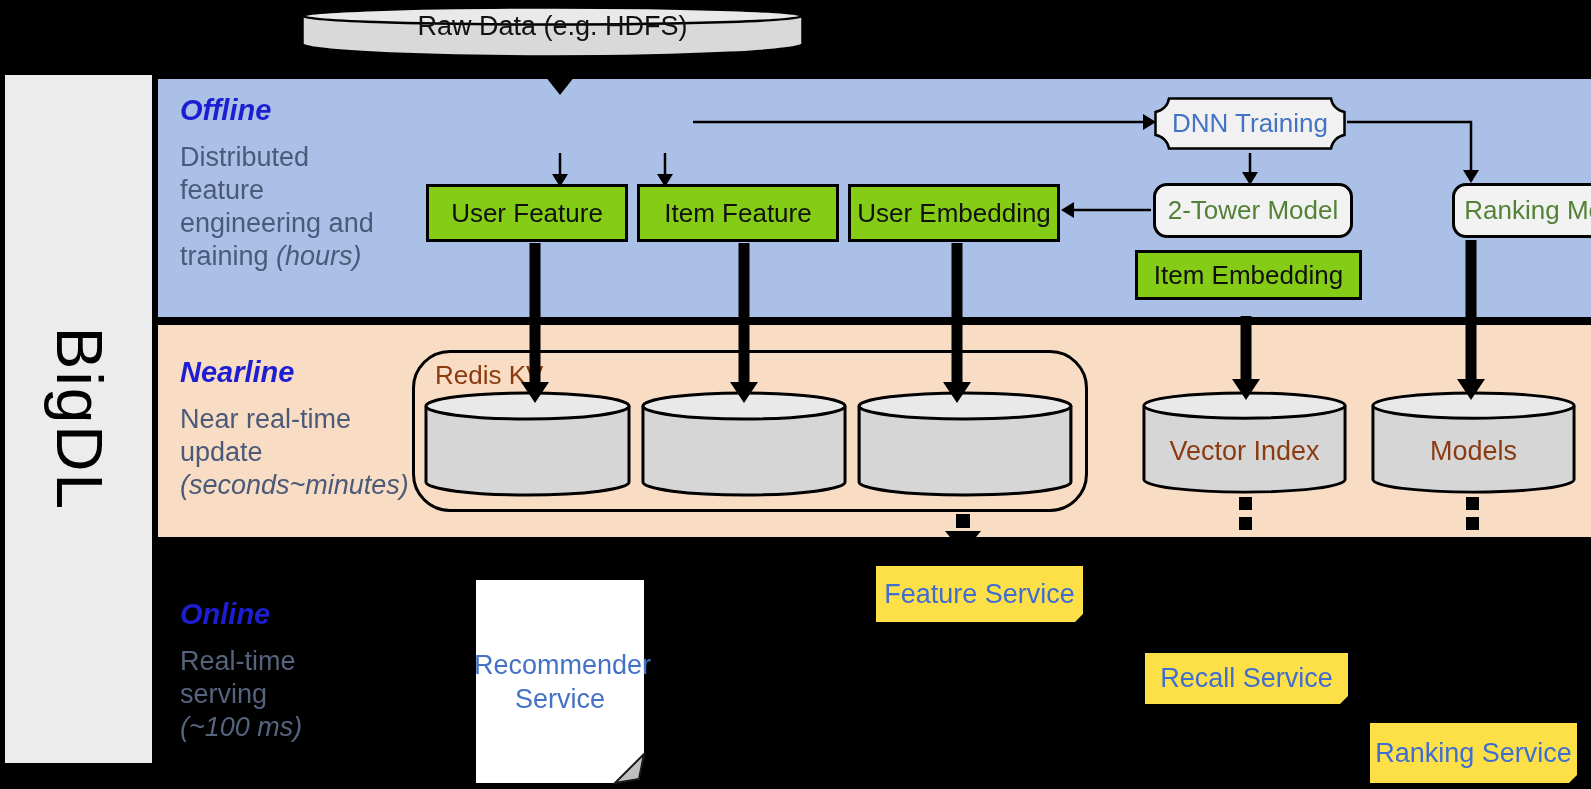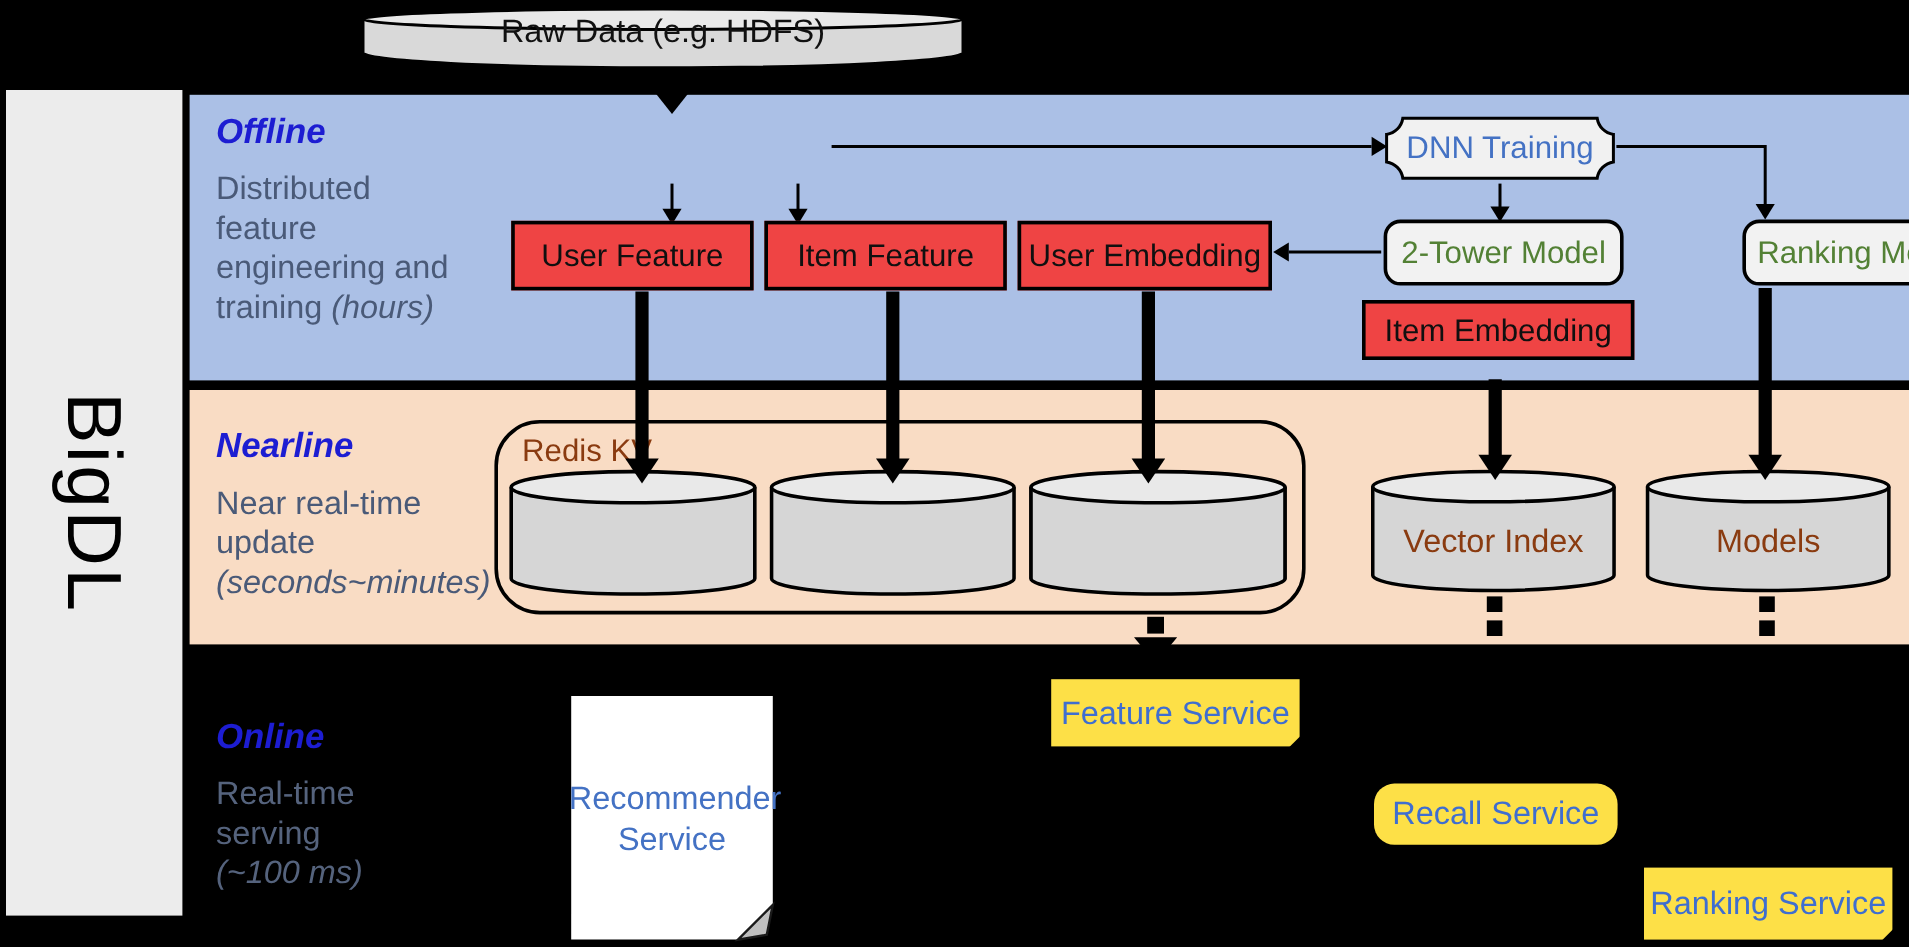--- a/index.html
+++ b/index.html
@@ -13,21 +13,21 @@
   
   .band-offline{left:158px;top:79px;width:1433px;height:238px;background:#abc0e6;}
   .band-nearline{left:158px;top:325px;width:1433px;height:212px;background:#f9dcc4;}
   
   .band-label{width:260px;color:#4a5a78;font-size:27px;line-height:33px;}
   .band-label .title{font-weight:bold;font-size:29px;color:#1d1dd2;margin-bottom:14px;font-style:italic;}
   .it{font-style:italic;}
   
   .box{position:absolute;display:flex;align-items:center;justify-content:center;
        box-sizing:border-box;text-align:center;z-index:6;}
-  .dark{background:#ef4444;border:3px solid #000;color:#101010;font-size:26px;}
+  .dark{background:#84cc16;border:3px solid #000;color:#101010;font-size:26px;}
   .round{background:#f2f2f2;border:3px solid #000;border-radius:14px;font-size:26px;}
   .green{color:#538135;}
   .blue{color:#4472c4;}
   .shape-box{position:absolute;z-index:6;}
   .shape-box svg{position:absolute;left:0;top:0;}
   .shape-label{position:absolute;left:0;top:0;width:100%;height:100%;display:flex;
                align-items:center;justify-content:center;font-size:26px;}
   
   .redis-box{left:412px;top:350px;width:676px;height:162px;border:3px solid #000;
              border-radius:38px;z-index:2;box-sizing:border-box;}
@@ -230,20 +230,20 @@
     <svg width="172" height="207" viewBox="0 0 172 207">
       <path d="M2,2 H170 V176 L141,205 H2 Z" fill="#ffffff"></path>
       <polygon points="141,205 170,176 165,201" fill="#bfbfbf" stroke="#1a1a1a" stroke-width="2"></polygon>
     </svg>
     <div class="doc-label">Recommender Service</div>
   </div>
 
   <div class="svc" style="left:876px;top:566px;width:207px;height:56px;">
     <span>Feature Service</span>
   </div>
-  <div class="svc" style="left:1145px;top:653px;width:203px;height:51px;border-radius:17px;">
+  <div class="svc" style="left:1145px;top:653px;width:203px;height:51px;">
     <span>Recall Service</span>
   </div>
   <div class="svc" style="left:1370px;top:723px;width:207px;height:60px;">
     <span>Ranking Service</span>
   </div>
 
 </div>
 
 </body></html>

